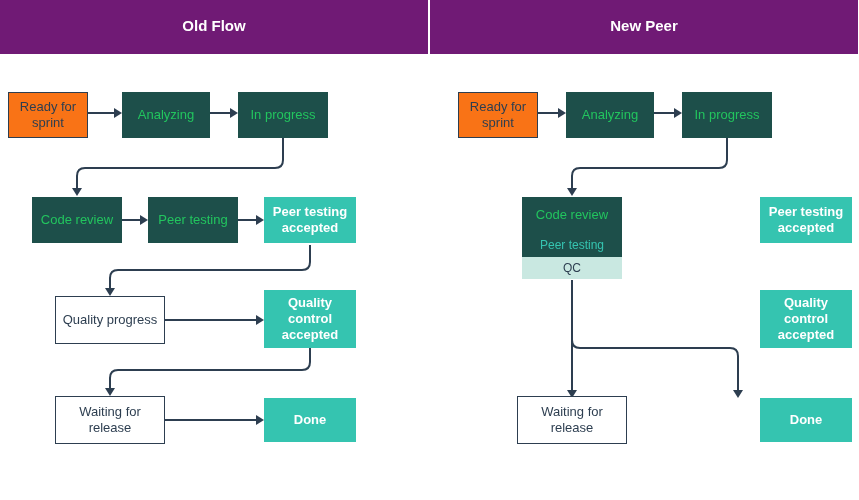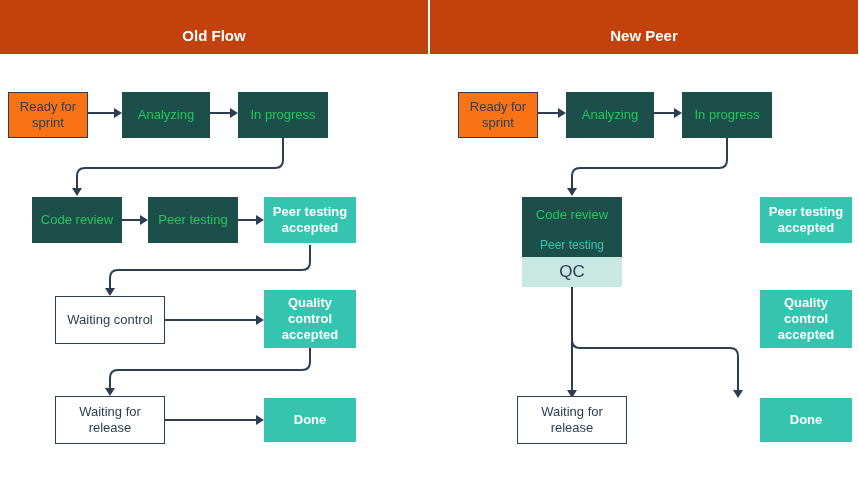--- a/index.html
+++ b/index.html
@@ -13,26 +13,26 @@
   }
   .panel {
     position: absolute;
     top: 0;
     width: 428px;
     height: 500px;
   }
   .panel.left { left: 0; }
   .panel.right { left: 430px; }
   .header {
-    background: #c2410c;
+    background: #701a75;
     color: #fff;
     font-weight: 700;
     font-size: 15px;
     text-align: center;
-    padding: 27px 0;
+    padding: 17px 0;
     height: 54px;
   }
   .node {
     position: absolute;
     display: flex;
     align-items: center;
     justify-content: center;
     text-align: center;
     font-size: 13px;
     line-height: 1.25;
@@ -106,21 +106,21 @@
     <span>Code review</span>
   </div>
   <div class="node c-darkgreen" style="left:148px; top:197px; width:90px; height:46px;">
     <span>Peer testing</span>
   </div>
   <div class="node c-teal" style="left:264px; top:197px; width:92px; height:46px;">
     <span>Peer testing accepted</span>
   </div>
 
   <div class="node c-white" style="left:55px; top:296px; width:110px; height:48px;">
-    <span>Waiting control</span>
+    <span>Quality progress</span>
   </div>
   <div class="node c-teal" style="left:264px; top:290px; width:92px; height:58px;">
     <span>Quality control accepted</span>
   </div>
 
   <div class="node c-white" style="left:55px; top:396px; width:110px; height:48px;">
     <span>Waiting for release</span>
   </div>
   <div class="node c-teal" style="left:264px; top:398px; width:92px; height:44px;">
     <span>Done</span>
@@ -158,21 +158,21 @@
   <div class="node c-darkgreen" style="left:252px; top:92px; width:90px; height:46px;">
     <span>In progress</span>
   </div>
 
   <div class="node c-darkgreen" style="left:92px; top:197px; width:100px; height:36px;">
     <span>Code review</span>
   </div>
   <div class="node c-tealtext" style="left:92px; top:233px; width:100px; height:24px; font-size:12px;">
     <span>Peer testing</span>
   </div>
-  <div class="node c-mint" style="left:92px; top:257px; width:100px; height:30px; font-size:17px;">
+  <div class="node c-mint" style="left:92px; top:257px; width:100px; height:22px; font-size:12px;">
     <span>QC</span>
   </div>
 
   <div class="node c-teal" style="left:330px; top:197px; width:92px; height:46px;">
     <span>Peer testing accepted</span>
   </div>
   <div class="node c-teal" style="left:330px; top:290px; width:92px; height:58px;">
     <span>Quality control accepted</span>
   </div>
   <div class="node c-teal" style="left:330px; top:398px; width:92px; height:44px;">

